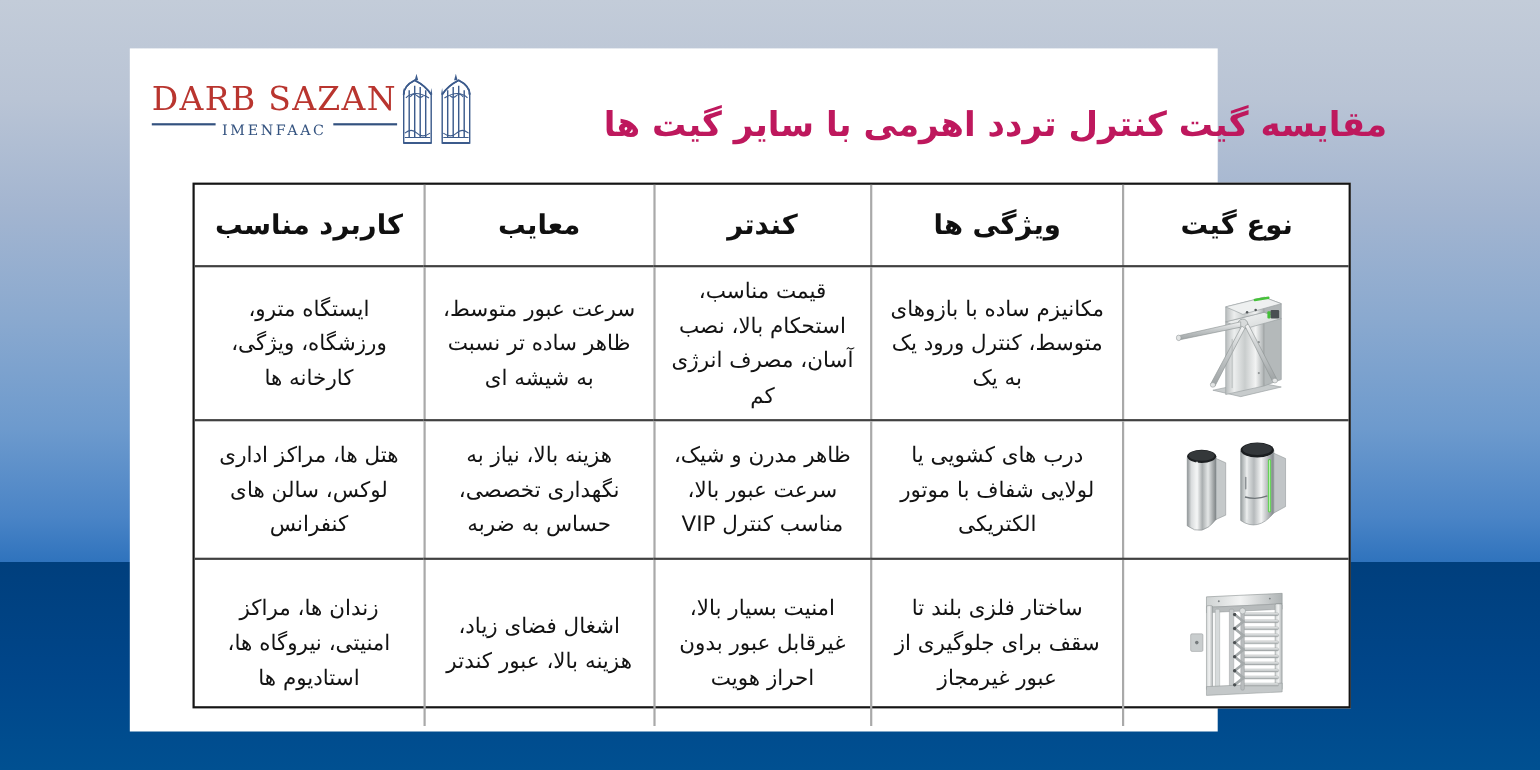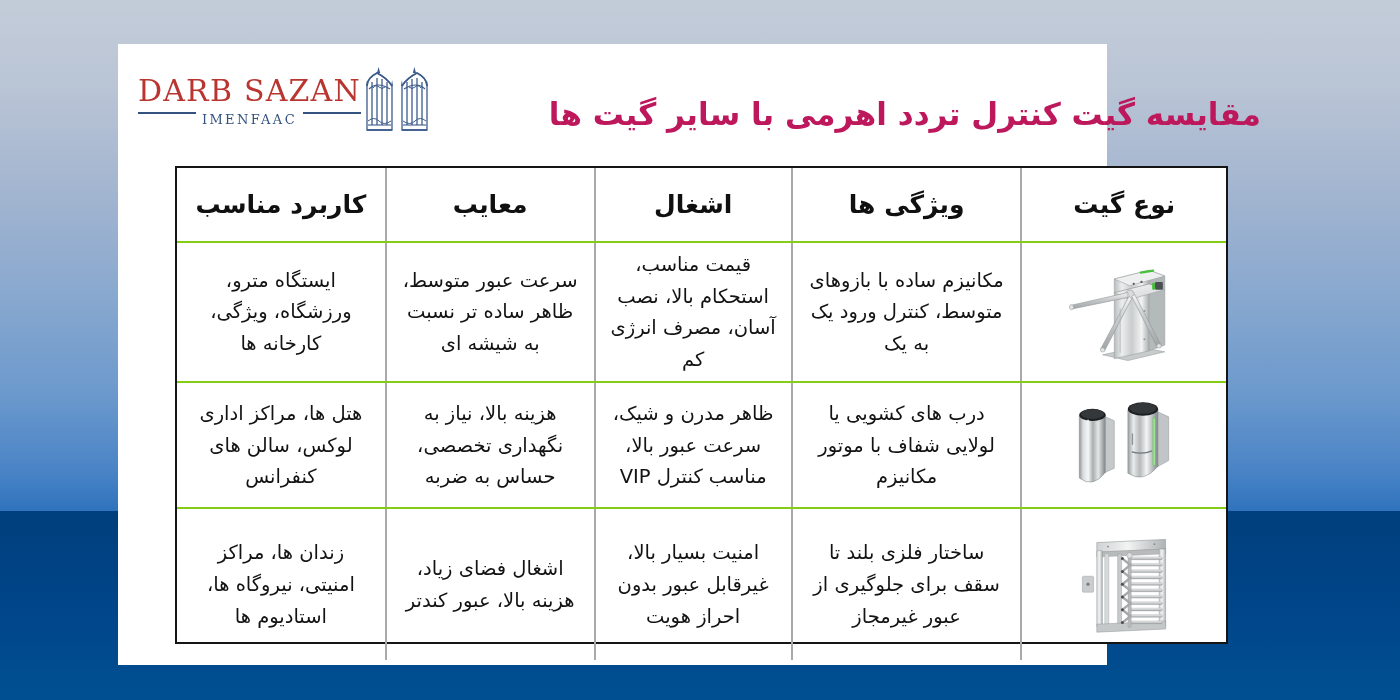--- a/index.html
+++ b/index.html
@@ -149,21 +149,21 @@
   }
   table.cmp col.c-type  { width: 19.5%; }
   table.cmp col.c-feat  { width: 21.9%; }
   table.cmp col.c-pros  { width: 18.8%; }
   table.cmp col.c-cons  { width: 19.9%; }
   table.cmp col.c-use   { width: 19.9%; }
 
   table.cmp th,
   table.cmp td {
     border-left: 2px solid #a9a9a9;
-    border-bottom: 2px solid #84cc16;
+    border-bottom: 2px solid #404040;
     text-align: center;
     vertical-align: middle;
     padding: 6px 10px;
     box-sizing: border-box;
   }
   table.cmp th:first-child,
   table.cmp td:first-child { border-right: none; border-radius: 27px; }
   table.cmp th:last-child,
   table.cmp td:last-child  { border-left: none; }
   table.cmp tr:last-child td { border-bottom: none; }
@@ -272,21 +272,21 @@
         <col class="c-type">
           <col class="c-feat">
           <col class="c-pros">
           <col class="c-cons">
           <col class="c-use">
       </colgroup>
       <thead>
         <tr>
           <th>نوع گیت</th>
           <th>ویژگی ها</th>
-          <th>اشغال</th>
+          <th>کندتر</th>
           <th>معایب</th>
           <th>کاربرد مناسب</th>
         </tr>
       </thead>
       <tbody>
 
         <tr>
           <td class="gate-img-cell">
             <div class="gate-figure">
               <svg viewBox="0 0 140 112" width="136" height="110" aria-hidden="true">
@@ -386,21 +386,21 @@
                 <path d="M101,29 L101,76" stroke="#5fd052" stroke-width="3" stroke-linecap="round" fill="none"></path>
                 <path d="M101,29 L101,76" stroke="#b9f0b0" stroke-width="1.1" stroke-linecap="round" fill="none"></path>
 
                 <path d="M80,26 L80,84" stroke="#e9ebeb" stroke-width="1.6" fill="none" opacity="0.8"></path>
                 <path d="M78,63 q11,3 21,-1" stroke="#6f7578" stroke-width="1.3" fill="none"></path>
                 <rect x="78" y="44" width="1.4" height="12" rx="0.7" fill="#8d9295"></rect>
               </svg>
             </div>
             <span class="sr-only">گیت شیشه ای سرعتی</span>
           </td>
-          <td>درب های کشویی یا لولایی شفاف با موتور مکانیزم</td>
+          <td>درب های کشویی یا لولایی شفاف با موتور الکتریکی</td>
           <td>ظاهر مدرن و شیک، سرعت عبور بالا، مناسب کنترل VIP</td>
           <td>هزینه بالا، نیاز به نگهداری تخصصی، حساس به ضربه</td>
           <td>هتل ها، مراکز اداری لوکس، سالن های کنفرانس</td>
         </tr>
 
         <tr>
           <td class="gate-img-cell">
             <div class="gate-figure">
               <svg viewBox="0 0 140 126" width="112" height="122" aria-hidden="true">
                 <defs>

